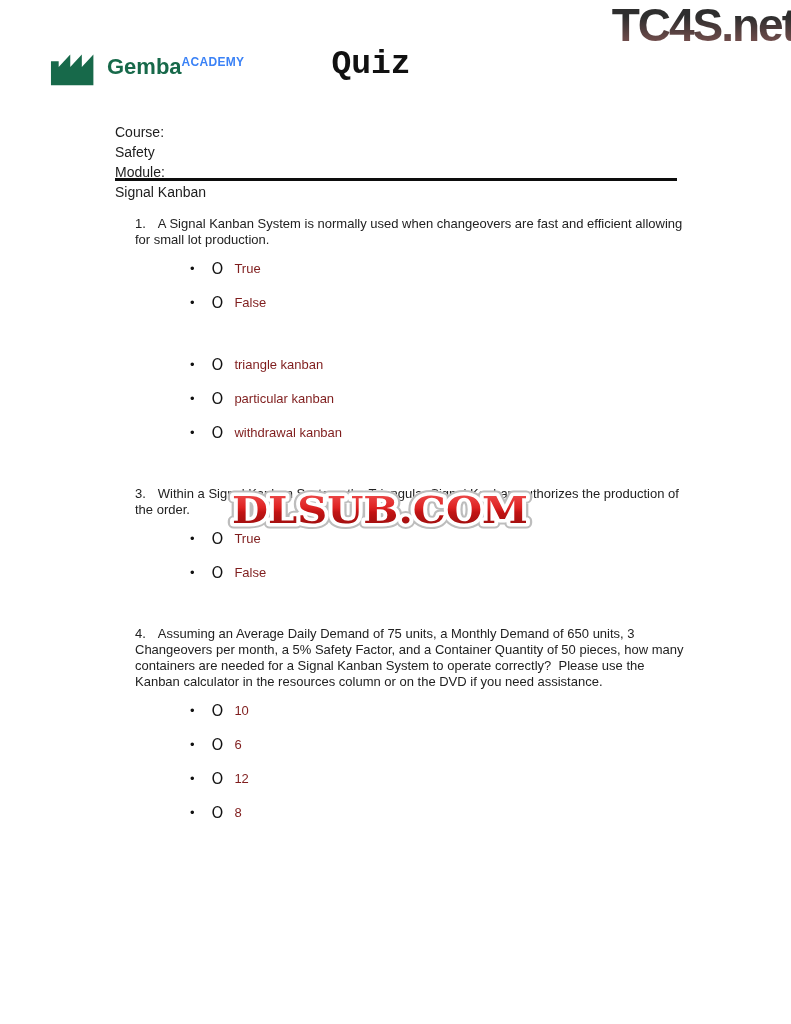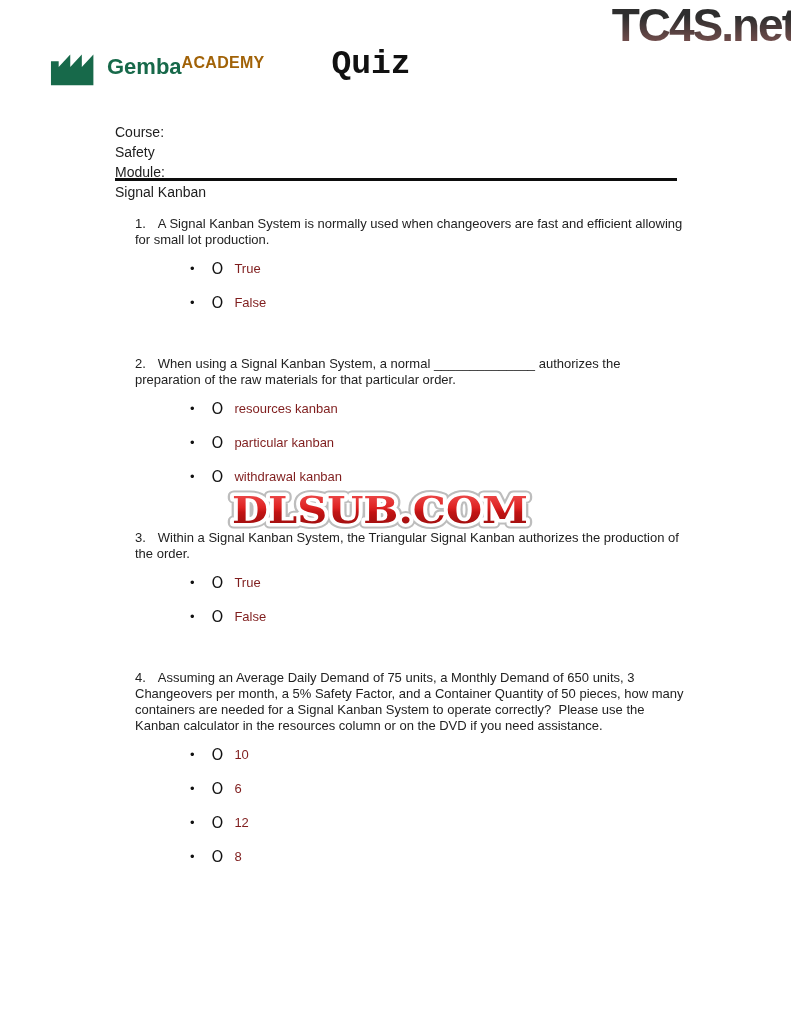--- a/index.html
+++ b/index.html
@@ -20,21 +20,21 @@
     -webkit-background-clip:text;background-clip:text;
     color:transparent;
     white-space:nowrap;
   }
 
   
   .logo{position:absolute;left:50px;top:46px;display:flex;align-items:center;gap:3px;}
   .logo svg{display:block;}
   .logo-text{display:flex;flex-direction:row;justify-content:center;}
   .logo-main{color:#17694a;font-weight:bold;font-size:22px;line-height:21px;}
-  .logo-sub{color:#a16207;font-weight:bold;font-size:16px;line-height:13px;letter-spacing:0.3px;}
+  .logo-sub{color:#3b82f6;font-weight:bold;font-size:12px;line-height:13px;letter-spacing:0.3px;}
 
   
   .title{
     position:absolute;left:371px;top:46px;transform:translateX(-50%);
     margin:0;font-size:33px;font-weight:bold;color:#111;font-family:Liberation Mono, monospace;
   }
 
   
   .meta{position:absolute;left:115px;top:122px;font-size:14px;line-height:20px;color:#1d1d1d;}
   .meta-row{display:flex;flex-direction:column;}
@@ -102,25 +102,24 @@
           <span class="radio">O</span>
           <span class="opt-label">True</span>
         </div>
         <div class="option">
           <span class="bullet">•</span>
           <span class="radio">O</span>
           <span class="opt-label">False</span>
         </div>
       </div>
       <div class="question">
-        <p class="q-para"><span class="q-num">2.</span><span class="q-text">When using a Signal Kanban System, a normal ______________ authorizes the preparation of the raw materials for that particular order.</span></p>
         <div class="option">
           <span class="bullet">•</span>
           <span class="radio">O</span>
-          <span class="opt-label">resources kanban</span>
+          <span class="opt-label">triangle kanban</span>
         </div>
         <div class="option">
           <span class="bullet">•</span>
           <span class="radio">O</span>
           <span class="opt-label">particular kanban</span>
         </div>
         <div class="option">
           <span class="bullet">•</span>
           <span class="radio">O</span>
           <span class="opt-label">withdrawal kanban</span>

